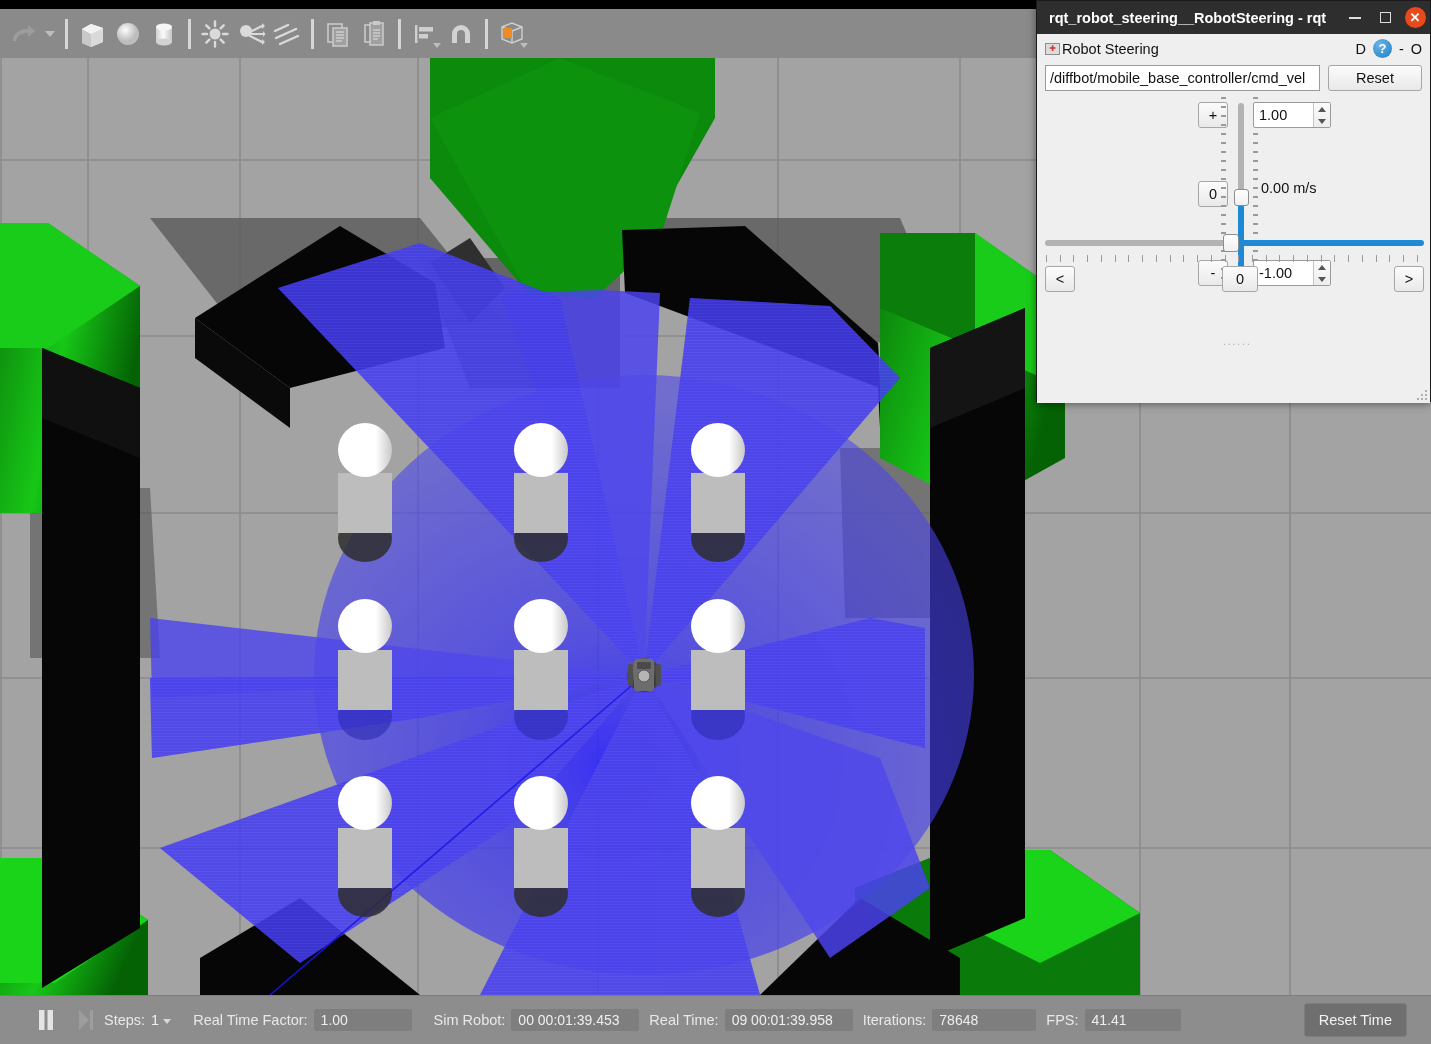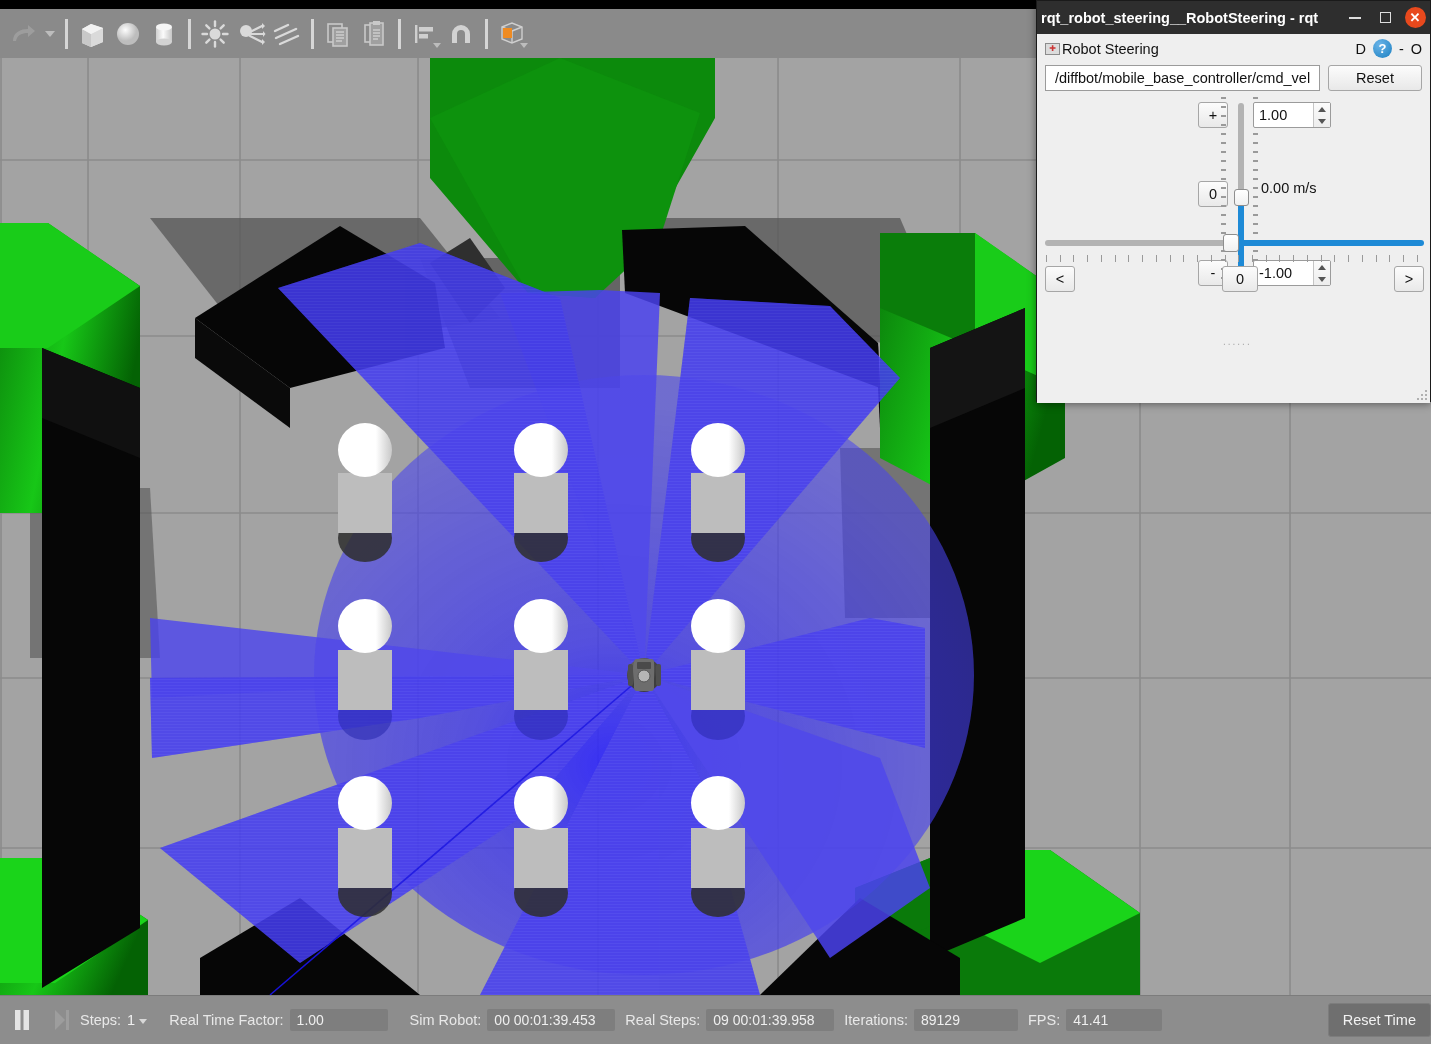--- a/index.html
+++ b/index.html
@@ -34,21 +34,21 @@
   
   #viewport{
     position:absolute; left:0; top:58px; width:1431px; height:937px;
     overflow:hidden; background:#a3a3a3;
   }
   #vp-svg{ position:absolute; left:0; top:0; }
 
   
   #gz-status{
     position:absolute; left:0; bottom:0; width:1431px; height:49px;
-    background:#8d8d8d; display:flex; align-items:center; padding:0 0;
+    background:#8d8d8d; display:flex; align-items:center; padding:0 24px;
     border-top:1px solid #7c7c7c;
     font-size:14.5px; color:#f0f0f0;
   }
   .sb-icon{ display:flex; align-items:center; justify-content:center; cursor:pointer; }
   .sb-label{ color:#e8e8e8; margin-right:6px; }
   .sb-field{
     background:#7e7e7e; color:#efefef; padding:3px 7px; border-radius:2px;
     font-size:14px; min-width:60px;
   }
   .sb-gap{ width:22px; }
@@ -62,21 +62,21 @@
     margin-left:4px; vertical-align:middle;}
 
   
   #rqt{
     position:absolute; left:1036px; top:0; width:395px; height:402px;
     background:#efefef; border:1px solid #1a1a1a;
     box-shadow:0 2px 8px rgba(0,0,0,.45);
   }
   #rqt-titlebar{
     height:33px; background:#2e2e2e; display:flex; align-items:center;
-    padding-left:4px; color:#fff; font-size:14.5px; font-weight:bold;
+    padding-left:12px; color:#fff; font-size:14.5px; font-weight:bold;
   }
   #rqt-title{ flex:1; white-space:nowrap; overflow:hidden; }
   .win-btn{ width:30px;height:33px; display:flex;align-items:center;justify-content:center; cursor:pointer;}
   .min-glyph{ width:12px;height:2px;background:#ddd; }
   .max-glyph{ width:11px;height:11px;border:1.6px solid #ddd; }
   .close-circle{
     width:21px;height:21px;border-radius:50%;background:#e8491d;
     display:flex;align-items:center;justify-content:center; color:#fff;
     font-size:13px; font-weight:bold; line-height:1;
   }
@@ -101,21 +101,20 @@
     color:#fff; font-size:13px; font-weight:bold;
     display:flex;align-items:center;justify-content:center; cursor:pointer;
   }
 
   
   #topic-row{ display:flex; align-items:center; gap:8px; margin-top:5px; }
   #topic-input{
     flex:1; height:26px; border:1px solid #9b9b9b; background:#fff;
     font-size:14.5px; padding:0 4px; color:#111;
     font-family:"Liberation Sans", sans-serif;
-    text-align:center;
   }
   #stop-btn{
     width:94px; height:26px; font-size:14.5px;
     background:linear-gradient(#fcfcfc,#e8e8e8);
     border:1px solid #a6a6a6; border-radius:3px; cursor:pointer; color:#111;
   }
 
   
   #linear-area{ position:relative; height:200px; margin-top:6px; }
   .sq-btn{
@@ -532,25 +531,25 @@
       </div>
       <span class="sb-label">Steps:</span>
       <span style="color:#f0f0f0;cursor:pointer;"><span>1</span><i class="steps-caret"></i></span>
       <span class="sb-gap"></span>
       <span class="sb-label">Real Time Factor:</span>
       <span class="sb-field" style="min-width:98px;">1.00</span>
       <span class="sb-gap"></span>
       <span class="sb-label">Sim Robot:</span>
       <span class="sb-field" style="min-width:128px;">00 00:01:39.453</span>
       <span class="sb-gap" style="width:10px;"></span>
-      <span class="sb-label">Real Steps:</span>
+      <span class="sb-label">Real Time:</span>
       <span class="sb-field" style="min-width:128px;">09 00:01:39.958</span>
       <span class="sb-gap" style="width:10px;"></span>
       <span class="sb-label">Iterations:</span>
-      <span class="sb-field" style="min-width:104px;">89129</span>
+      <span class="sb-field" style="min-width:104px;">78648</span>
       <span class="sb-gap" style="width:10px;"></span>
       <span class="sb-label">FPS:</span>
       <span class="sb-field" style="min-width:96px;">41.41</span>
       <button id="reset-time-btn">Reset Time</button>
     </div>
   </div>
 
   <div id="rqt">
 
     <div id="rqt-titlebar">

